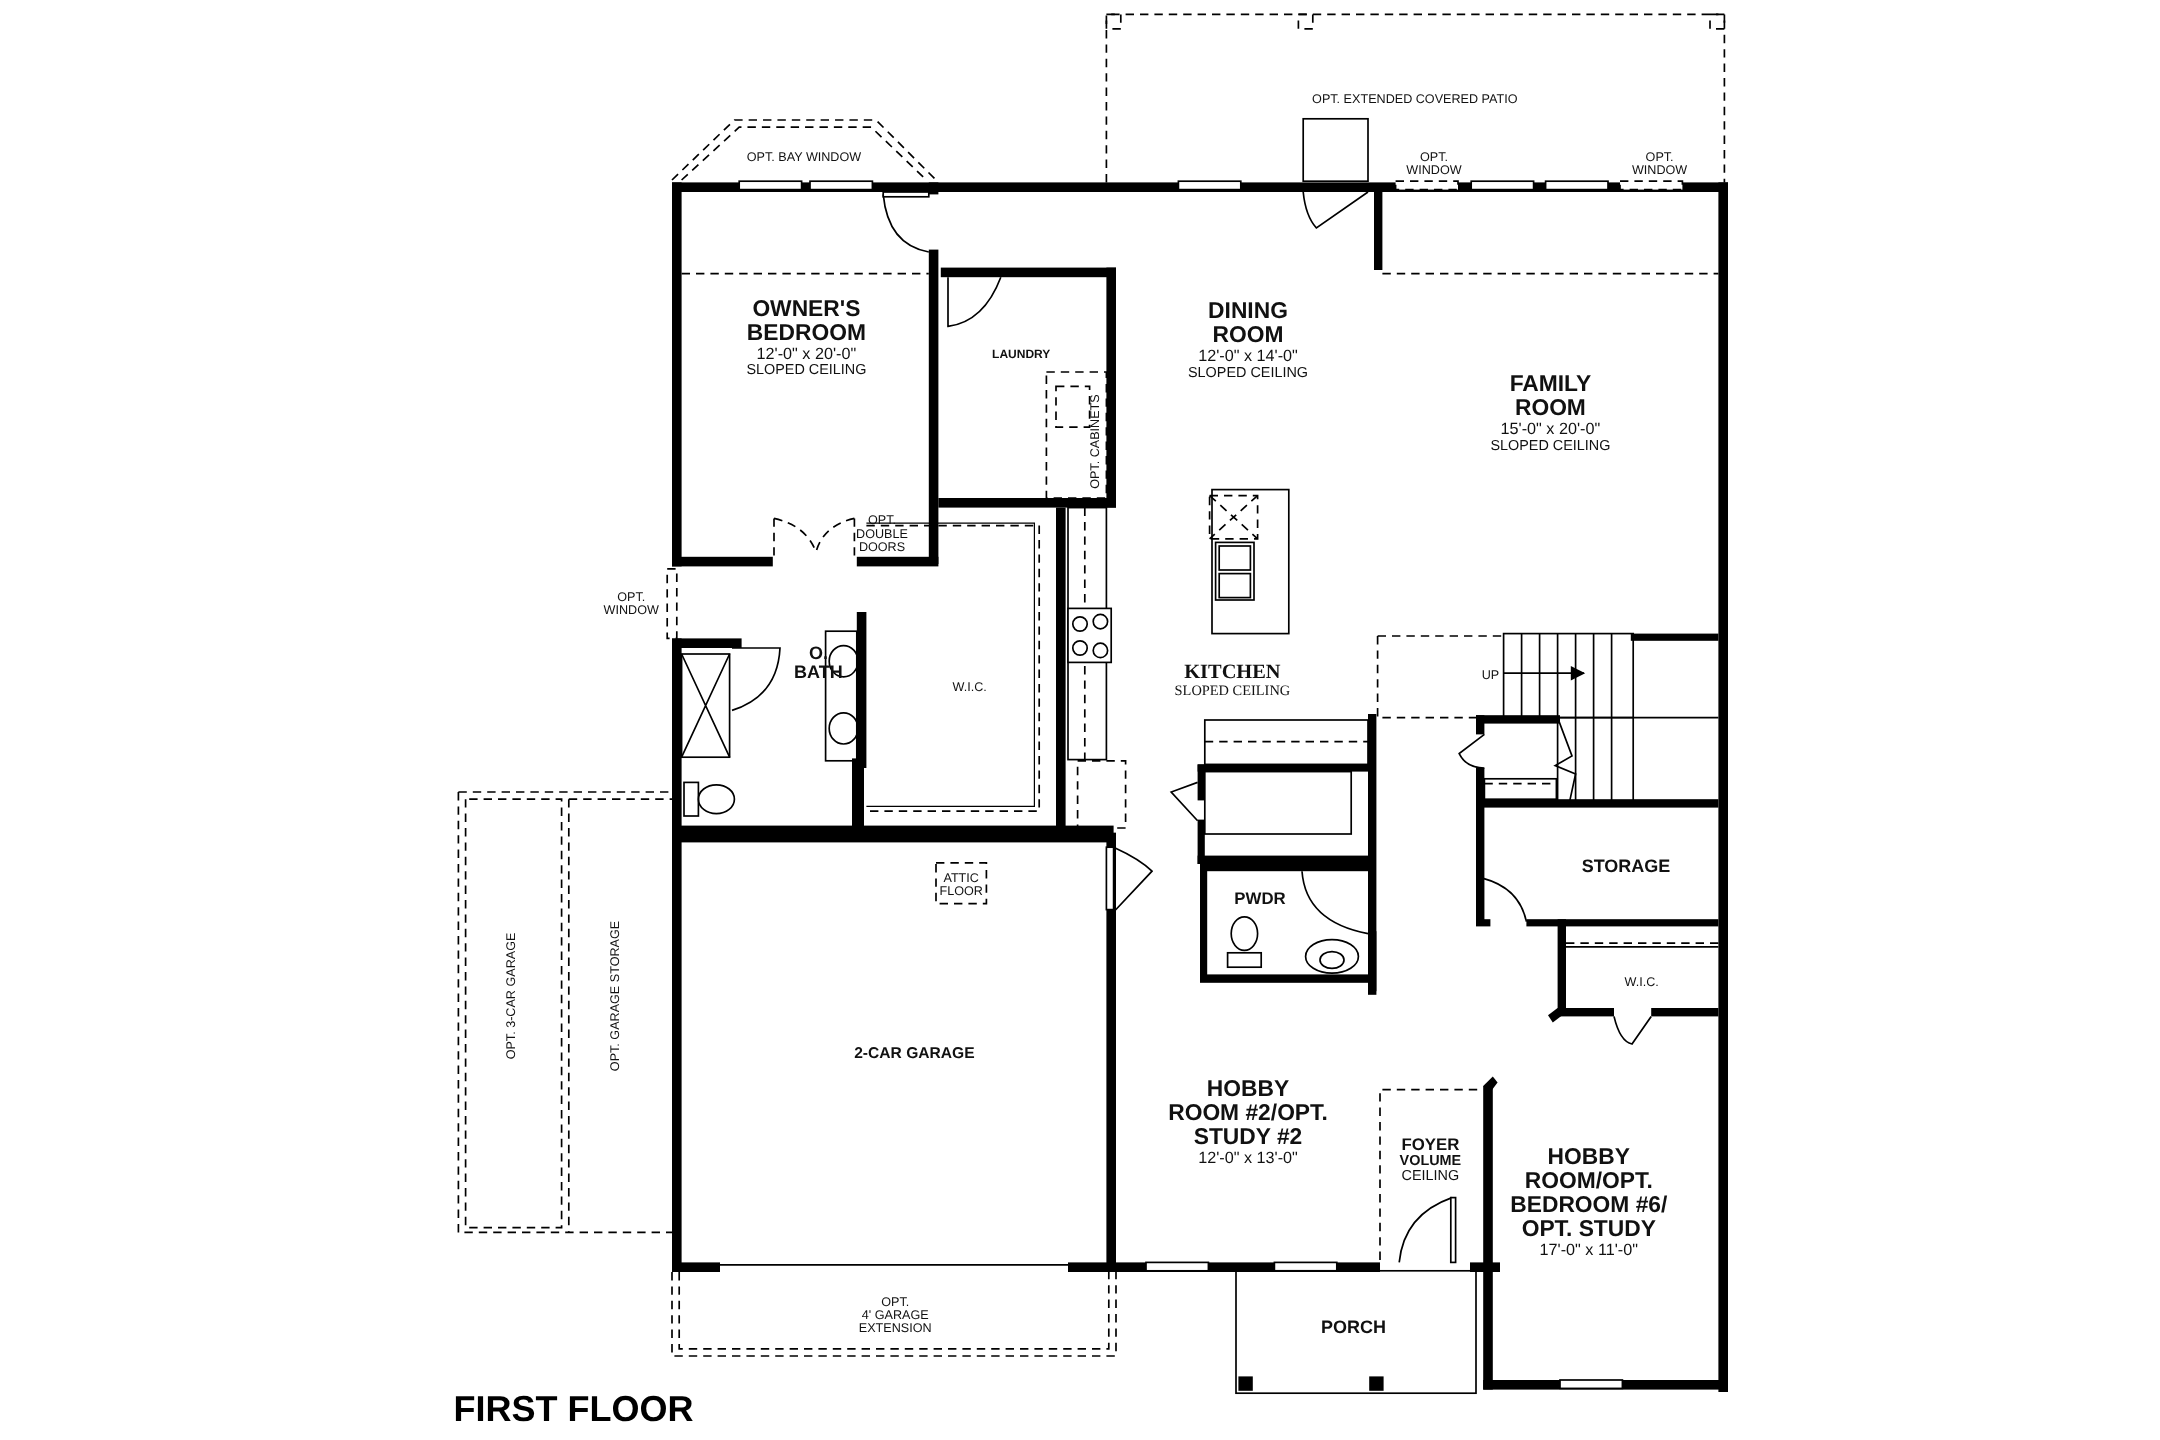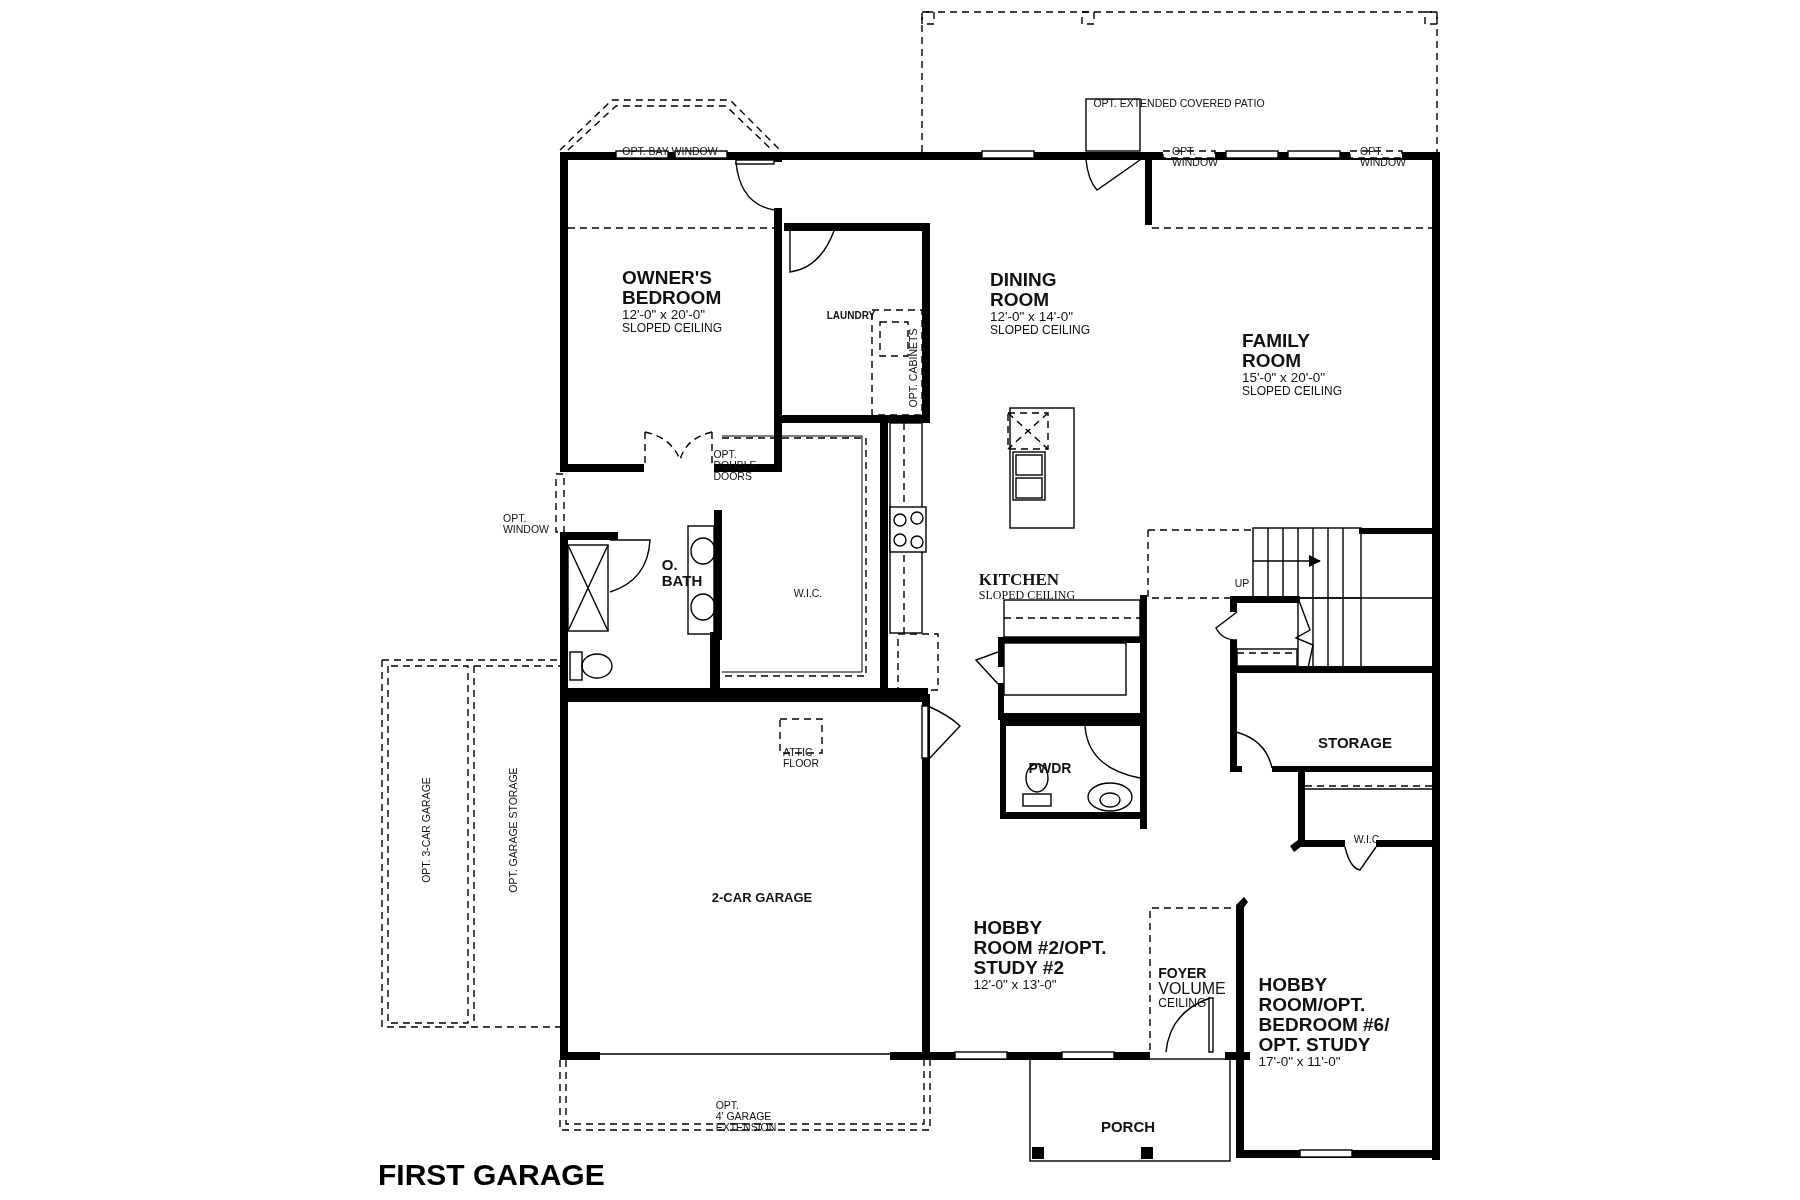--- a/index.html
+++ b/index.html
@@ -2,21 +2,21 @@
 <html><head>
 <meta charset="utf-8">
 <style>
   html,body{margin:0;padding:0;background:#ffffff;}
   #canvas{position:relative;width:1800px;height:1200px;overflow:hidden;background:#fff;}
   svg{position:absolute;left:0;top:0;}
   .wall{fill:#000;}
   .thin{stroke:#000;stroke-width:1.4;fill:none;}
   .thinw{stroke:#000;stroke-width:1.4;fill:#fff;}
   .dash{stroke:#000;stroke-width:1.4;fill:none;stroke-dasharray:7 5;}
-  .lbl{position:absolute;font-family:"Liberation Sans",sans-serif;color:#111;text-align:left;line-height:1.05;white-space:nowrap;transform:translateX(-50%);margin-top:20px;}
+  .lbl{position:absolute;font-family:"Liberation Sans",sans-serif;color:#111;text-align:center;line-height:1.05;white-space:nowrap;transform:translateX(-50%);}
   .room{font-weight:bold;font-size:19px;}
   .sub{font-size:13.5px;}
   .small{font-size:10.5px;}
   .vert{position:absolute;font-family:"Liberation Sans",sans-serif;font-size:10.5px;color:#111;white-space:nowrap;transform-origin:center;transform:translate(-50%,-50%) rotate(-90deg);}
   .title{position:absolute;left:378px;top:1158px;font-family:"Liberation Sans",sans-serif;font-weight:bold;font-size:30px;color:#000;}
 </style>
 </head>
 <body>
 
 <div id="canvas">
@@ -258,21 +258,21 @@
 <div class="lbl room" style="left:1050px;top:741px;font-size:14px;">PWDR</div>
 <div class="lbl room" style="left:762px;top:871px;font-size:13px;">2-CAR GARAGE</div>
 <div class="lbl room" style="left:1040px;top:898px;">
   <div>HOBBY</div>
   <div>ROOM #2/OPT.</div>
   <div>STUDY #2</div>
   <div class="sub" style="font-weight:normal">12'-0" x 13'-0"</div>
 </div>
 <div class="lbl room" style="left:1192px;top:946px;font-size:14px;">
   <div>FOYER</div>
-  <div class="small" style="font-weight:normal;font-size:16px">VOLUME</div>
+  <div class="small" style="font-weight:bold;font-size:12px">VOLUME</div>
   <div class="small" style="font-weight:normal;font-size:12px">CEILING</div>
 </div>
 <div class="lbl room" style="left:1324px;top:955px;">
   <div>HOBBY</div>
   <div>ROOM/OPT.</div>
   <div>BEDROOM #6/</div>
   <div>OPT. STUDY</div>
   <div class="sub" style="font-weight:normal">17'-0" x 11'-0"</div>
 </div>
 <div class="lbl room" style="left:1128px;top:1099px;font-size:15px;">PORCH</div>
@@ -303,14 +303,14 @@
 </div>
 <div class="vert" style="left:426px;top:830px;">OPT. 3-CAR GARAGE</div>
 <div class="vert" style="left:513px;top:830px;">OPT. GARAGE STORAGE</div>
 <div class="lbl small" style="left:746px;top:1080px;">
   <div>OPT.</div>
       <div>4' GARAGE</div>
       <div>EXTENSION</div>
 </div>
 <div class="lbl small" style="left:1242px;top:558px;">UP</div>
 
-<div class="title">FIRST GARAGE</div>
+<div class="title">FIRST FLOOR</div>
 </div>
 
 </body></html>

